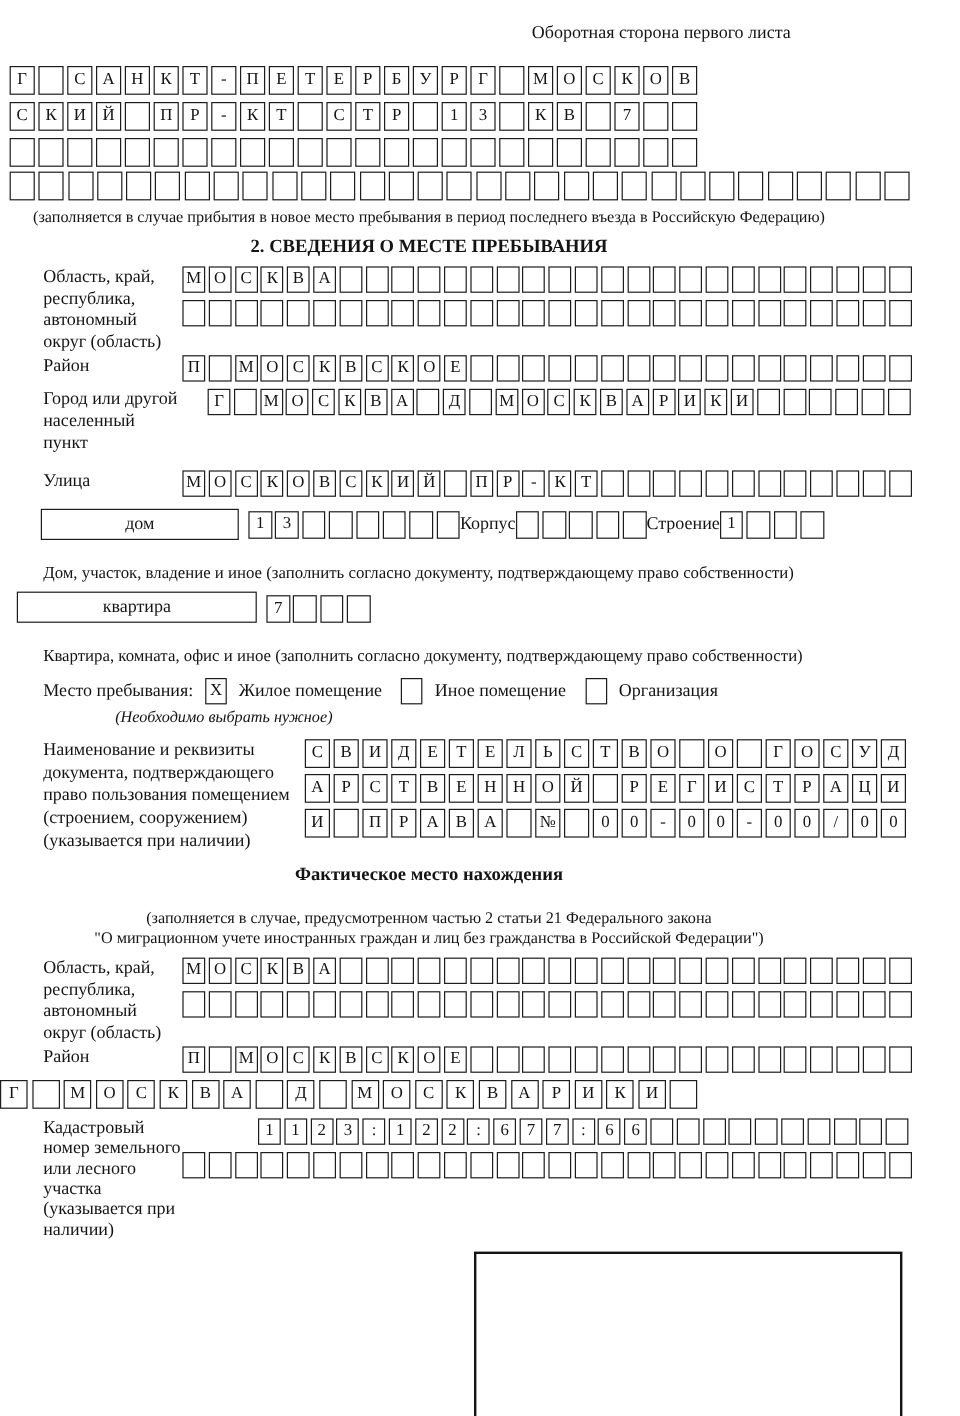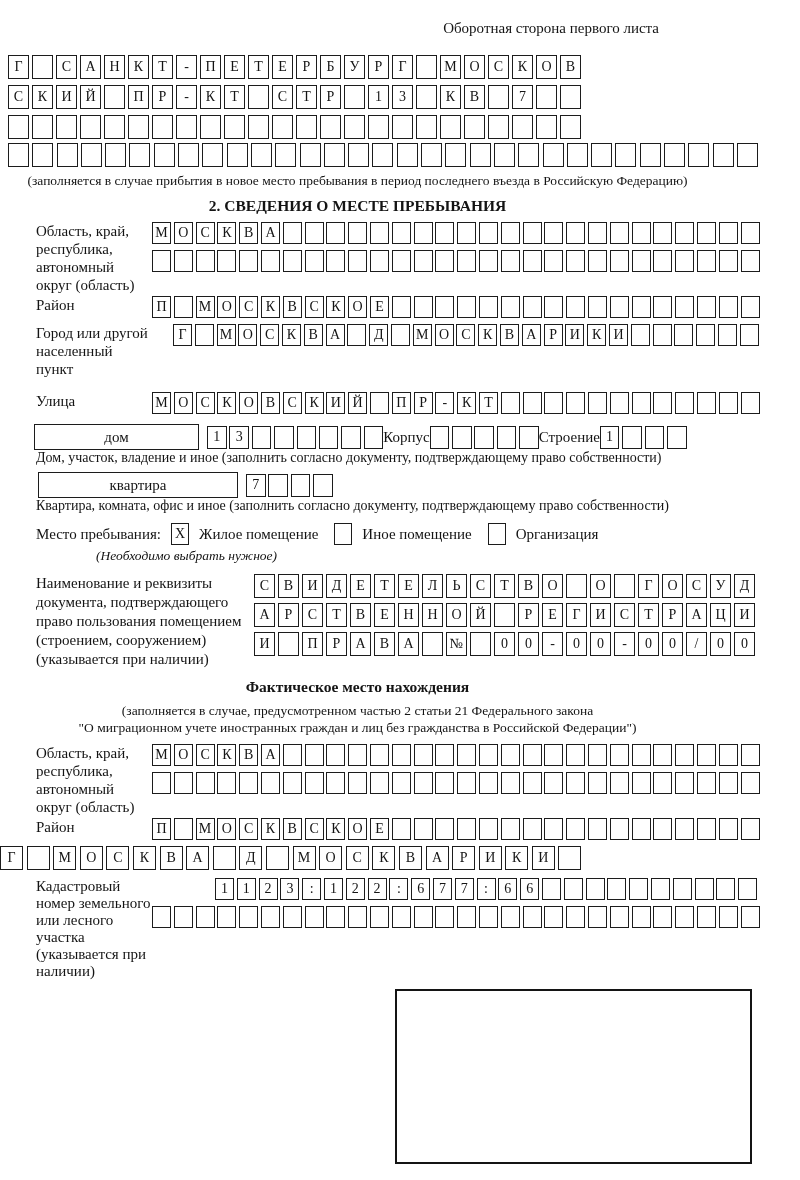--- a/index.html
+++ b/index.html
@@ -24,54 +24,54 @@
   .rowset > .cells:last-child{margin-bottom:0;}
 
   .field{display:flex;align-items:flex-start;}
   .lbl{box-sizing:border-box;padding-left:36px;font-size:15px;line-height:18px;flex:none;}
 
   .top-block{display:flex;align-items:flex-start;margin-top:18px;margin-left:8px;}
   .top-block .lbl{width:177px;padding-left:30px;line-height:22px;}
   .top-row4{margin-left:8px;margin-top:4px;}
 
   .caption-center{margin-top:6px;text-align:center;font-size:13.5px;}
-  .caption-left{margin-left:36px;font-size:14px;margin-top:0;}
+  .caption-left{margin-left:36px;font-size:14px;margin-top:21px;}
 
   .sec-title{margin-top:8px;text-align:center;font-weight:bold;font-size:15.5px;}
 
   .w152{width:152px;font-family:Liberation Serif, serif;}
 
   .field-oblast{margin-top:7px;}
   .field-raion{margin-top:2px;}
   .field-gorod{margin-top:6px;}
   .field-ulitsa{margin-top:14px;}
   .indent1{margin-left:21px;}
   .indent63{margin-left:63px;}
 
   .dom-row{display:flex;align-items:center;margin-top:10px;margin-left:34px;}
   .wide-box{box-sizing:border-box;border:1.6px solid #1c1c1c;height:26px;
             display:flex;align-items:center;justify-content:center;font-size:15px;flex:none;}
   .dom-box{width:165px;margin-right:8px;}
   .kv-box{width:200px;margin-right:8px;}
   .inline-lbl{font-size:15px;margin:0 0;flex:none;}
-  .kv-row{display:flex;align-items:center;margin-top:6px;margin-left:38px;}
+  .kv-row{display:flex;align-items:flex-end;margin-top:6px;margin-left:14px;}
 
   .mesto-row{display:flex;align-items:center;margin-top:9px;margin-left:36px;font-size:15px;}
   .checkbox{box-sizing:border-box;border:1.6px solid #1c1c1c;width:18px;height:22px;
             display:inline-flex;align-items:center;justify-content:center;
             font-size:14px;flex:none;margin-right:10px;}
   .checkbox.gap{margin-left:16px;}
   .mesto-note{margin-left:96px;margin-top:3px;font-size:13.5px;font-style:italic;}
 
   .doc-block{display:flex;align-items:flex-start;margin-top:10px;}
   .doc-block .lbl{width:254px;line-height:19px;}
   .doc-block .rowset > .cells{margin-bottom:5px;}
 
   .fact-title{margin-top:9px;text-align:center;font-weight:bold;font-size:15.5px;}
-  .fact-note{margin-top:6px;text-align:center;font-size:13.5px;line-height:17px;}
+  .fact-note{margin-top:18px;text-align:center;font-size:13.5px;line-height:17px;}
   .fact-block1{margin-top:8px;}
 
   .field-kadastr{margin-top:8px;}
   .field-kadastr .lbl{line-height:17px;}
 
   .stamp-box{box-sizing:border-box;margin-left:395px;margin-top:9px;
              width:357px;height:175px;border:2px solid #141414;background:#fff;}
 </style>
 </head>
 <body>

